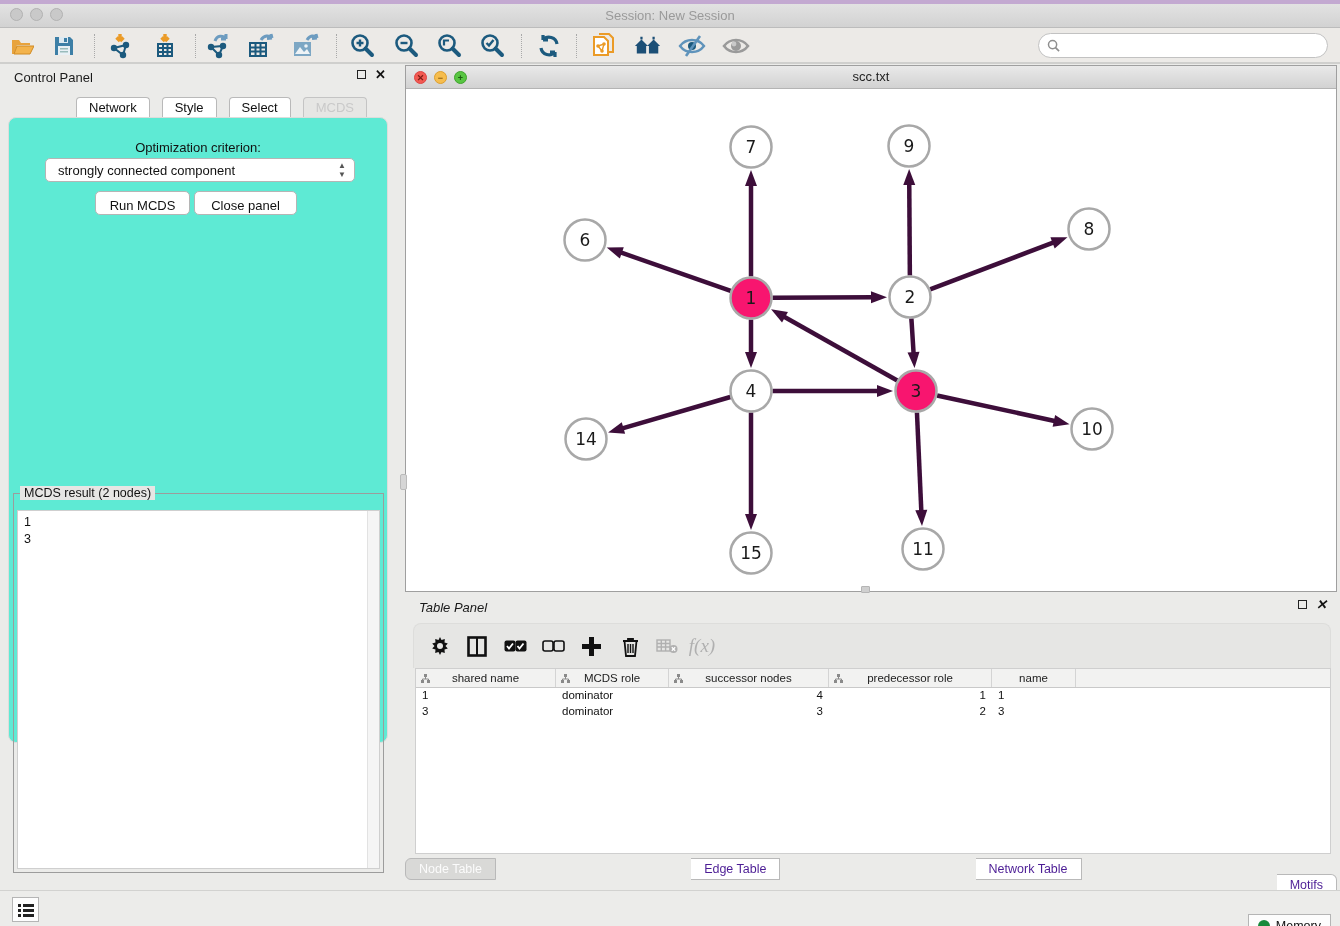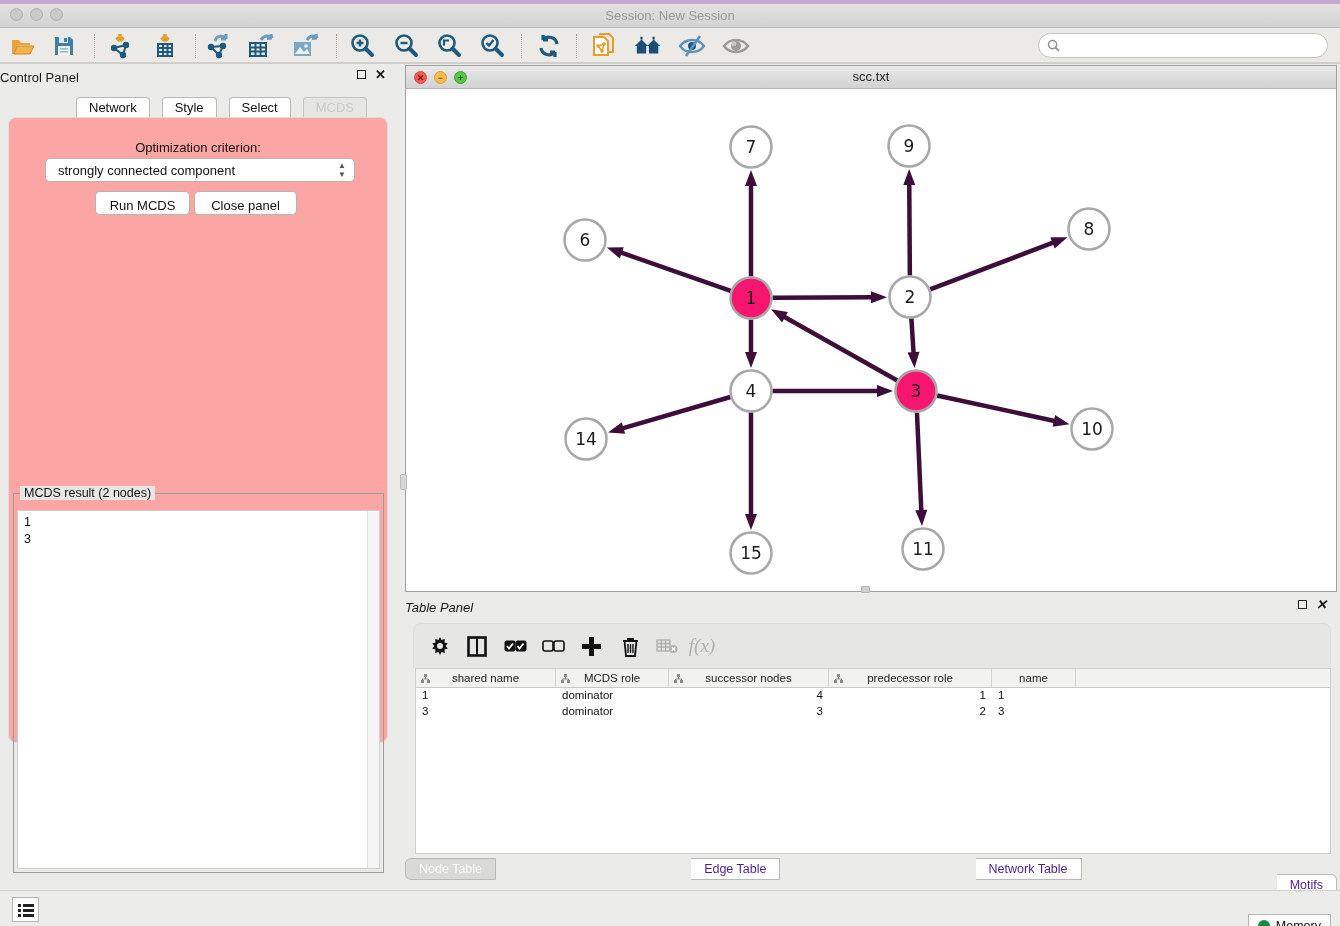--- a/index.html
+++ b/index.html
@@ -22,29 +22,29 @@
   .tb-icon { position:absolute; top:5px; width:28px; height:26px; display:flex;
     align-items:center; justify-content:center; cursor:default; }
   .tb-sep { position:absolute; top:6px; width:0; height:24px; border-left:1px dotted #a9a9a9; }
   #search-box { position:absolute; right:12px; top:5px; width:290px; height:25px;
     background:#fff; border:1px solid #c2c2c2; border-radius:13px; display:flex; align-items:center; padding-left:8px; }
   #search-box input{ border:none; outline:none; font-size:12px; width:250px; background:transparent;}
 
   
   #control-panel { left:0; top:65px; width:396px; height:823px; background:#ebebe9; }
   #cp-header { left:0; top:3px; width:100%; height:20px; }
-  .panel-title { font-size:13px; color:#1a1a1a; }
+  .panel-title { font-size:13px; color:#1a1a1a; padding-left:14px; }
   .win-btns { position:absolute; right:10px; top:1px; display:flex; gap:9px; align-items:center;}
   .float-btn { width:9px; height:9px; border:1.5px solid #222; display:inline-block; }
   .close-btn { font-size:13px; font-weight:bold; color:#111; line-height:11px;}
   #cp-tabs { left:76px; top:32px; height:21px; display:flex; }
   .cp-tab { font-size:13px; padding:2px 12px 0 12px; background:#fff;
     border:1px solid #b9b9b9; border-bottom:none; border-radius:4px 4px 0 0; margin-right:12px; color:#111;}
   .cp-tab.active { background:#e6e6e4; color:#c9c9c9; border-color:#c4c4c4; }
-  #cp-content { left:8px; top:52px; width:380px; height:626px; background:#fca5a5;
+  #cp-content { left:8px; top:52px; width:380px; height:626px; background:#5eead4;
     border-radius:8px; border:1px solid #dddddb; }
   #opt-label { width:100%; text-align:center; top:22px; font-size:13px; color:#111;}
   #criterion-select { left:36px; top:40px; width:310px; height:24px; background:#fff;
     border:1px solid #b5b5b5; border-radius:5px; font-size:13px; display:flex; align-items:center;
     padding-left:12px; color:#111;}
   #criterion-stepper { position:absolute; right:8px; top:2px; font-size:8px; color:#555; line-height:9px; text-align:center;}
   .btn { position:absolute; top:73px; height:24px; background:#fff; border:1px solid #b5b5b5;
     border-radius:5px; font-size:13px; text-align:center; color:#111; padding-top:4px;}
   #run-btn { left:86px; width:95px; }
   #close-panel-btn { left:185px; width:103px; }

